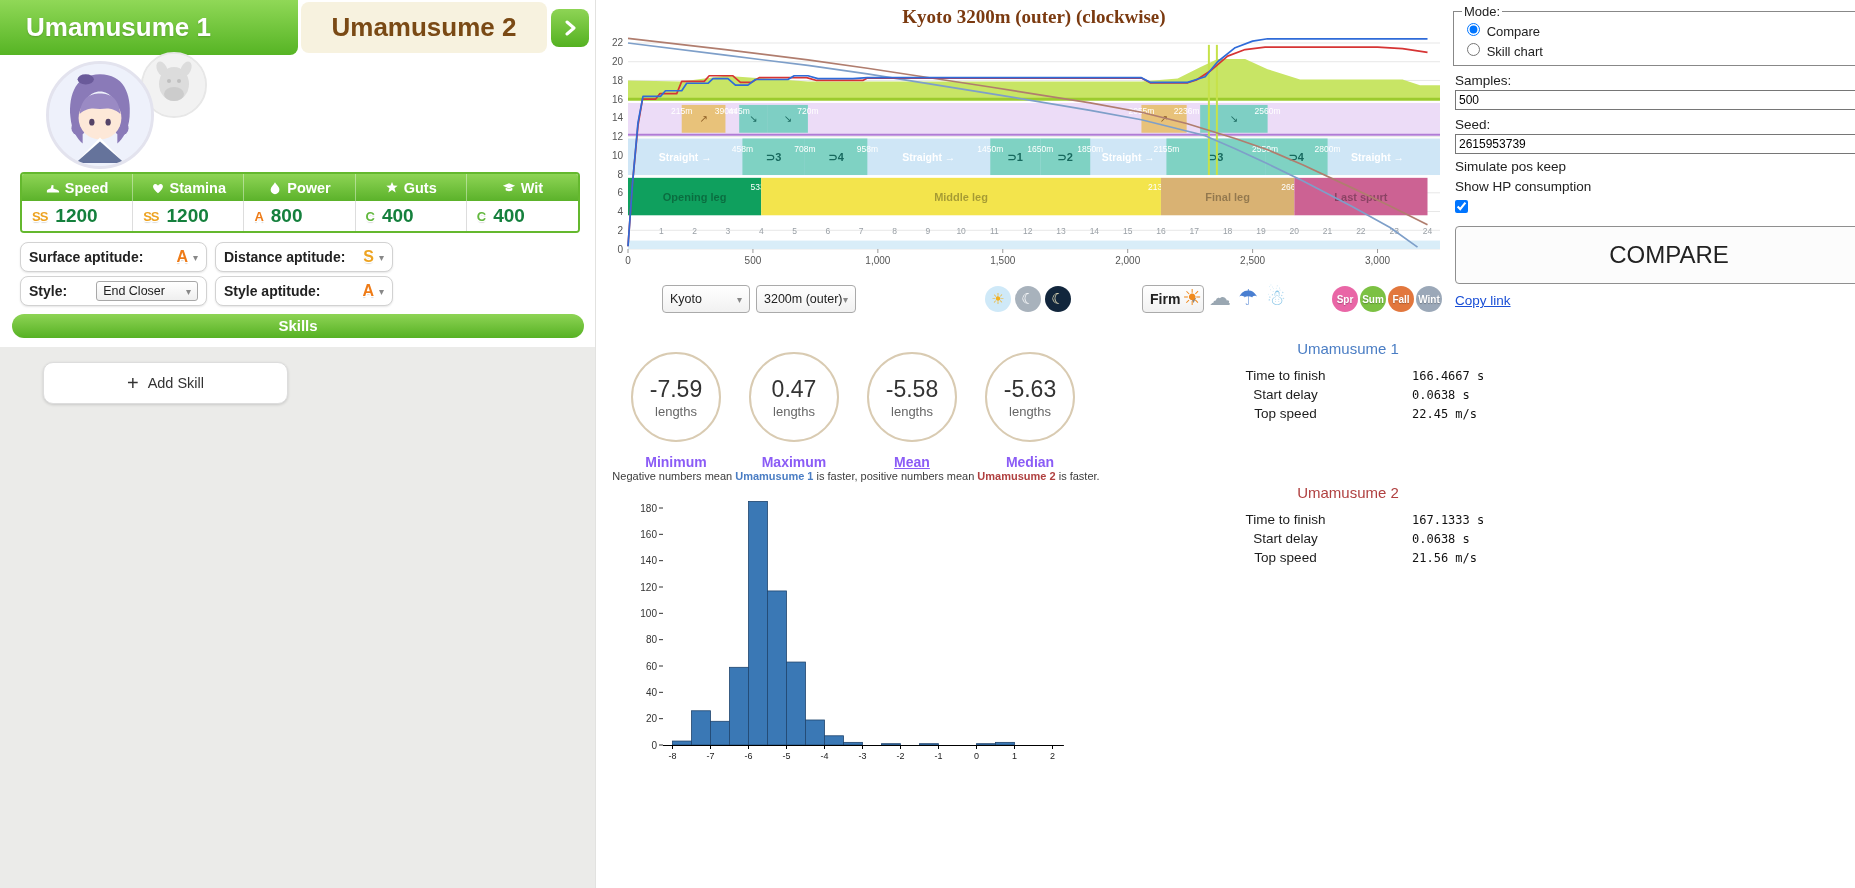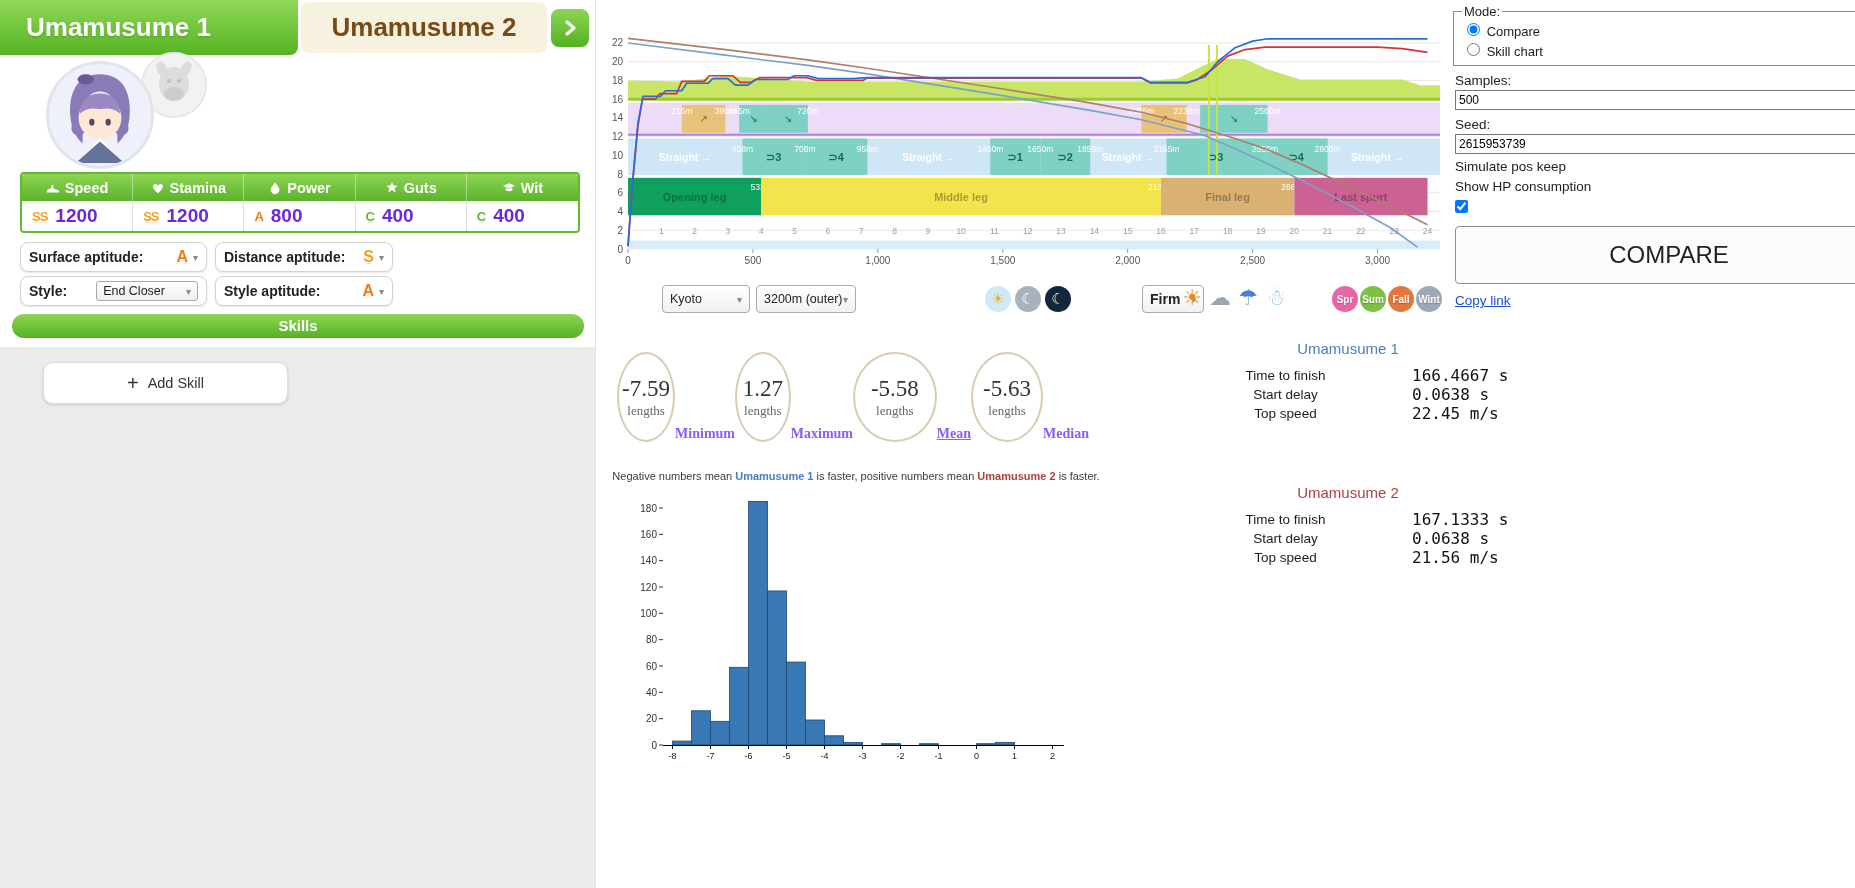--- a/index.html
+++ b/index.html
@@ -21,21 +21,21 @@
   .stats-header{display:grid;grid-template-columns:repeat(5,1fr);background:linear-gradient(#8ed455,#5bb22a);}
   .sh-cell{height:27px;display:flex;align-items:center;justify-content:center;gap:5px;color:#fff;
            font-weight:bold;font-size:14.5px;border-right:1px solid rgba(255,255,255,.4);}
   .sh-cell:last-child{border-right:none;}
   .stat-icon{width:14px;height:14px;}
   .stats-values{display:grid;grid-template-columns:repeat(5,1fr);background:#fff;}
   .sv-cell{height:30px;display:flex;align-items:center;gap:8px;padding-left:10px;border-right:1px solid #ddd;}
   .sv-cell:last-child{border-right:none;}
   .rank{font-weight:900;font-size:13px;letter-spacing:-1px;
         text-shadow:-1px -1px 0 #fff,1px -1px 0 #fff,-1px 1px 0 #fff,1px 1px 0 #fff,0 2px 1px rgba(0,0,0,.15);}
-  .num{font-weight:bold;font-size:19px;color:#6d28d9;}
+  .num{font-weight:bold;font-size:19px;color:#15803d;}
   .apt-box{position:absolute;height:30px;box-sizing:border-box;background:#fff;border:1px solid #d2d2d2;border-radius:8px;
         box-shadow:0 1px 2px rgba(0,0,0,.10);display:flex;align-items:center;padding:0 8px;gap:6px;
         font-weight:bold;font-size:14px;color:#222;cursor:pointer;}
   .apt-box .rank{font-size:16px;margin-left:auto;}
   .caret{color:#888;font-size:10px;font-weight:normal;}
   .mini-select{display:flex;align-items:center;gap:21px;margin-left:auto;border:1px solid #a8a8a8;border-radius:3px;
         padding:2px 6px;font-weight:normal;font-size:12.5px;background:linear-gradient(#fff,#efefef);}
   .skills-bar{position:absolute;left:12px;top:314px;width:572px;height:24px;line-height:24px;border-radius:12px;
         background:linear-gradient(#8ed455,#56b123);color:#fff;font-weight:bold;font-size:15px;text-align:center;}
   .skills-area{position:absolute;left:0;top:347px;width:595px;height:541px;background:#ebebe9;}
@@ -52,36 +52,36 @@
         padding:0 7px;border:1px solid #aaa;border-radius:4px;background:linear-gradient(#fff,#f1f1f1);
         font-size:12.5px;color:#222;cursor:pointer;margin-left:32px;}
   .ui-select.bold{font-weight:bold;font-size:14px;}
   .icon-row{position:absolute;display:flex;}
   .time-btn{width:26px;height:26px;border-radius:50%;margin-right:4px;display:flex;align-items:center;justify-content:center;
         font-size:15px;cursor:pointer;}
   .wx-btn{width:28px;height:28px;line-height:28px;text-align:center;font-size:22px;cursor:pointer;}
   .season{width:26px;height:26px;border-radius:50%;margin-right:2px;color:#fff;font-weight:bold;font-size:10px;
         display:flex;align-items:center;justify-content:center;cursor:pointer;text-shadow:0 1px 1px rgba(0,0,0,.25);}
   .circles-row{position:absolute;left:617px;top:352px;display:flex;}
-  .circle-item{width:118px;display:flex;flex-direction:row;align-items:flex-end;font-family:Liberation Serif, serif;}
+  .circle-item{width:118px;display:flex;flex-direction:column;align-items:center;}
   .stat-circle{width:86px;height:86px;border-radius:50%;border:2px solid #d9cbb2;background:#fff;
         display:flex;flex-direction:column;align-items:center;justify-content:center;}
   .circle-num{font-size:23px;color:#333;}
   .circle-unit{font-size:13px;color:#666;margin-top:1px;}
   .circle-label{margin-top:12px;font-weight:bold;font-size:14px;color:#8b5cf6;}
   .circle-label.u{text-decoration:underline;cursor:pointer;}
   .note{position:absolute;left:600px;top:470px;width:512px;text-align:center;font-size:11px;color:#3c3c3c;}
   .note .n1{color:#4a7dc4;font-weight:bold;}
   .note .n2{color:#b04040;font-weight:bold;}
   .uma-stats{position:absolute;left:1152px;width:392px;}
   .uma-name{text-align:center;font-size:15px;}
   .uma-stats .rows{margin-top:9px;}
   .stat-row{display:flex;height:19px;align-items:center;padding-left:7px;}
   .sr-label{width:253px;font-weight:normal;font-size:13.5px;color:#1c1c1c;text-align:center;}
-  .sr-value{font-family:"DejaVu Sans Mono",monospace;font-size:16px;color:#111;}
+  .sr-value{font-family:"DejaVu Sans Mono",monospace;font-size:12px;color:#111;}
   
   .right-panel{position:absolute;left:1449px;top:0;width:406px;height:888px;font-size:13px;}
   .right-panel fieldset{margin:4px 0 0 4px;width:430px;border:1px solid #888;padding:1px 8px 5px;}
   .right-panel legend{font-size:13px;padding:0 2px;}
   .right-panel label{display:block;line-height:17px;}
   .lbl{margin:7px 0 2px 6px;font-size:13.5px;}
   .txt{display:block;margin-left:6px;width:414px;height:16px;border:1px solid #767676;font-size:12px;
        font-family:"Liberation Sans",sans-serif;padding:1px 3px;}
   .lbl2{margin:5px 0 0 6px;font-size:13.5px;white-space:nowrap;}
   .chk{margin:6px 0 0 6px;}
@@ -212,20 +212,21 @@
 
     <div class="skills-bar">Skills</div>
     <div class="skills-area">
       <button class="add-skill">
         <span class="plus">+</span>
         <span>Add Skill</span>
       </button>
     </div>
   </div>
 
+  <div class="chart-title">Kyoto 3200m (outer) (clockwise)</div>
   <svg id="race-chart">
       <line x1="28" x2="840" y1="241" y2="241" stroke="#e7e7e7" stroke-width="1"></line>
       <text x="23" y="244.5" text-anchor="end" font-size="10" fill="#555">0</text>
       <line x1="28" x2="840" y1="222.272" y2="222.272" stroke="#e7e7e7" stroke-width="1"></line>
       <text x="23" y="225.772" text-anchor="end" font-size="10" fill="#555">2</text>
       <line x1="28" x2="840" y1="203.54399999999998" y2="203.54399999999998" stroke="#e7e7e7" stroke-width="1"></line>
       <text x="23" y="207.04399999999998" text-anchor="end" font-size="10" fill="#555">4</text>
       <line x1="28" x2="840" y1="184.816" y2="184.816" stroke="#e7e7e7" stroke-width="1"></line>
       <text x="23" y="188.316" text-anchor="end" font-size="10" fill="#555">6</text>
       <line x1="28" x2="840" y1="166.088" y2="166.088" stroke="#e7e7e7" stroke-width="1"></line>
@@ -382,21 +383,21 @@
   <div class="circles-row" id="result-circles">
       <div class="circle-item">
         <div class="stat-circle">
           <div class="circle-num">-7.59</div>
           <div class="circle-unit">lengths</div>
         </div>
         <div class="circle-label">Minimum</div>
       </div>
       <div class="circle-item">
         <div class="stat-circle">
-          <div class="circle-num">1.27</div>
+          <div class="circle-num">0.47</div>
           <div class="circle-unit">lengths</div>
         </div>
         <div class="circle-label">Maximum</div>
       </div>
       <div class="circle-item">
         <div class="stat-circle">
           <div class="circle-num">-5.58</div>
           <div class="circle-unit">lengths</div>
         </div>
         <div class="circle-label u">Mean</div>

